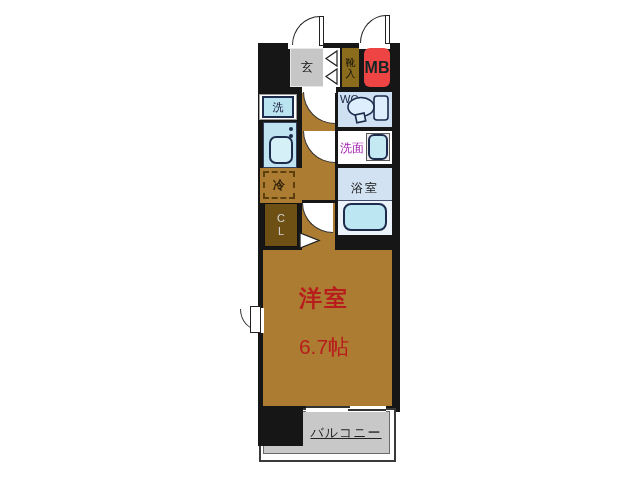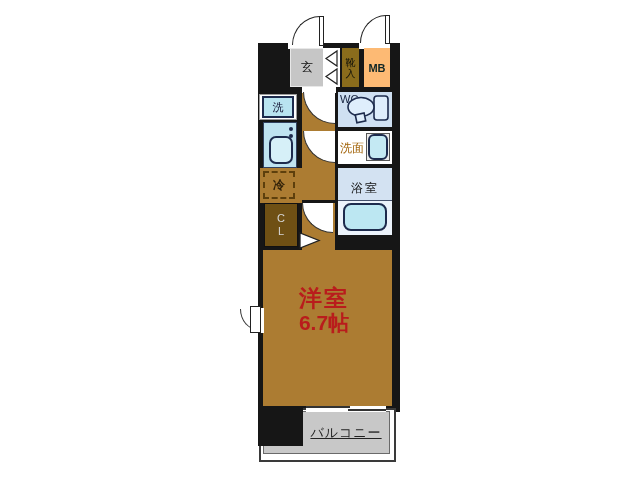--- a/index.html
+++ b/index.html
@@ -19,54 +19,54 @@
   .slide-l2{left:348px;top:409px;width:38px;height:2px;background:#333;}
   .balcony-label{left:300px;top:424px;width:92px;text-align:center;font-size:13px;color:#222;letter-spacing:1px;text-decoration:underline;}
 
   
   .hall-a{left:302px;top:93px;width:33px;height:107px;background:#ac7c32;}
   .hall-b{left:302px;top:203px;width:33px;height:47px;background:#ac7c32;}
   .fridge-nook{left:260px;top:168px;width:42px;height:35px;background:#ac7c32;}
   .main-room{left:263px;top:250px;width:129px;height:156px;background:#ac7c32;}
   .room-label{left:263px;top:285px;width:122px;text-align:center;color:#b91c1c;}
   .room-name{font-size:23px;font-weight:600;letter-spacing:2px;line-height:26px;}
-  .room-size{font-size:21px;font-weight:700;line-height:24px;}
+  .room-size{font-size:21px;font-weight:400;line-height:24px;margin-top:24px;}
 
   
   .gap-top-l{left:288px;top:43px;width:35px;height:6px;background:#fff;}
   .gap-top-r{left:359px;top:43px;width:31px;height:6px;background:#fff;}
   .gap-step{left:302px;top:87px;width:34px;height:6px;background:#fff;}
   .genkan{left:290px;top:48px;width:34px;height:39px;background:#c6c6c6;border:1px solid #e8e8e8;
           display:flex;align-items:center;justify-content:center;font-size:12px;color:#111;}
   .shoe-sym{left:323px;top:48px;width:17px;height:39px;background:#fff;}
   .shoe-box{left:342px;top:48px;width:17px;height:39px;background:#8a6c1c;display:flex;flex-direction:column;
             align-items:center;justify-content:center;font-size:10px;line-height:11px;color:#101008;}
-  .mb-box{left:364px;top:48px;width:26px;height:39px;background:#fdba74;display:flex;align-items:center;
-          justify-content:center;font-size:11px;font-weight:600;color:#0f2626;}
+  .mb-box{left:364px;top:48px;width:26px;height:39px;background:#ef4444;display:flex;align-items:center;
+          justify-content:center;font-size:16px;font-weight:600;color:#0f2626;border-radius:6px;}
 
   
   .washer-frame{left:259px;top:94px;width:38px;height:26px;background:#fff;border:1px solid #9a9a9a;
                 display:flex;align-items:center;justify-content:center;}
   .washer-inner{width:28px;height:18px;background:#b9e4f0;border:2px solid #1d2b4d;display:flex;
                 align-items:center;justify-content:center;font-size:11px;color:#101030;}
   .kitchen{left:263px;top:122px;width:34px;height:46px;background:#bfe3f0;border:1px solid #31415f;}
   .dot{width:4px;height:4px;border-radius:50%;background:#1d2b4d;position:absolute;}
   .dot1{left:289px;top:127px;} .dot2{left:289px;top:134px;}
   .ksink{left:269px;top:136px;width:24px;height:28px;background:#d6f0f8;border:2px solid #1d2b4d;border-radius:7px;}
   .fridge{left:263px;top:171px;width:32px;height:28px;border:2px dashed #5d3f0c;display:flex;align-items:center;
           justify-content:center;font-size:12px;color:#33230a;font-weight:600;}
   .closet{left:264px;top:203px;width:34px;height:44px;background:#6f5014;border:1px solid #111;
           display:flex;flex-direction:column;align-items:center;justify-content:center;
           font-size:11px;line-height:13px;color:#d7d7d7;}
 
   
   .wc-room{left:338px;top:92px;width:54px;height:35px;background:#cfe0f2;}
   .wc-label{left:340px;top:93px;font-size:11px;color:#14213d;}
   .senmen-room{left:338px;top:131px;width:54px;height:33px;background:#ffffff;}
-  .senmen-label{left:340px;top:140px;font-size:12px;color:#a16207;}
+  .senmen-label{left:340px;top:140px;font-size:12px;color:#a21caf;}
   .senmen-sink{left:366px;top:133px;width:24px;height:28px;background:#ececec;border:1px solid #555;
                display:flex;align-items:center;justify-content:center;}
   .senmen-bowl{width:16px;height:22px;background:#c4e9f3;border:2px solid #1d2b4d;border-radius:6px;}
   .bath-label-zone{left:338px;top:168px;width:54px;height:40px;background:#d3e2f2;display:flex;
                    align-items:center;justify-content:center;font-size:12px;color:#111;letter-spacing:2px;}
   .bath-tub-zone{left:338px;top:200px;width:54px;height:35px;background:#ecf3fb;border-top:1px solid #44506b;}
   .tub{left:343px;top:203px;width:44px;height:28px;background:#bce7f2;border:2px solid #1d2b4d;border-radius:8px;}
 
   
   .arc-bl{background:#fff;border-left:1.5px solid #333;border-bottom:1.5px solid #333;border-radius:0 0 0 100%;}

